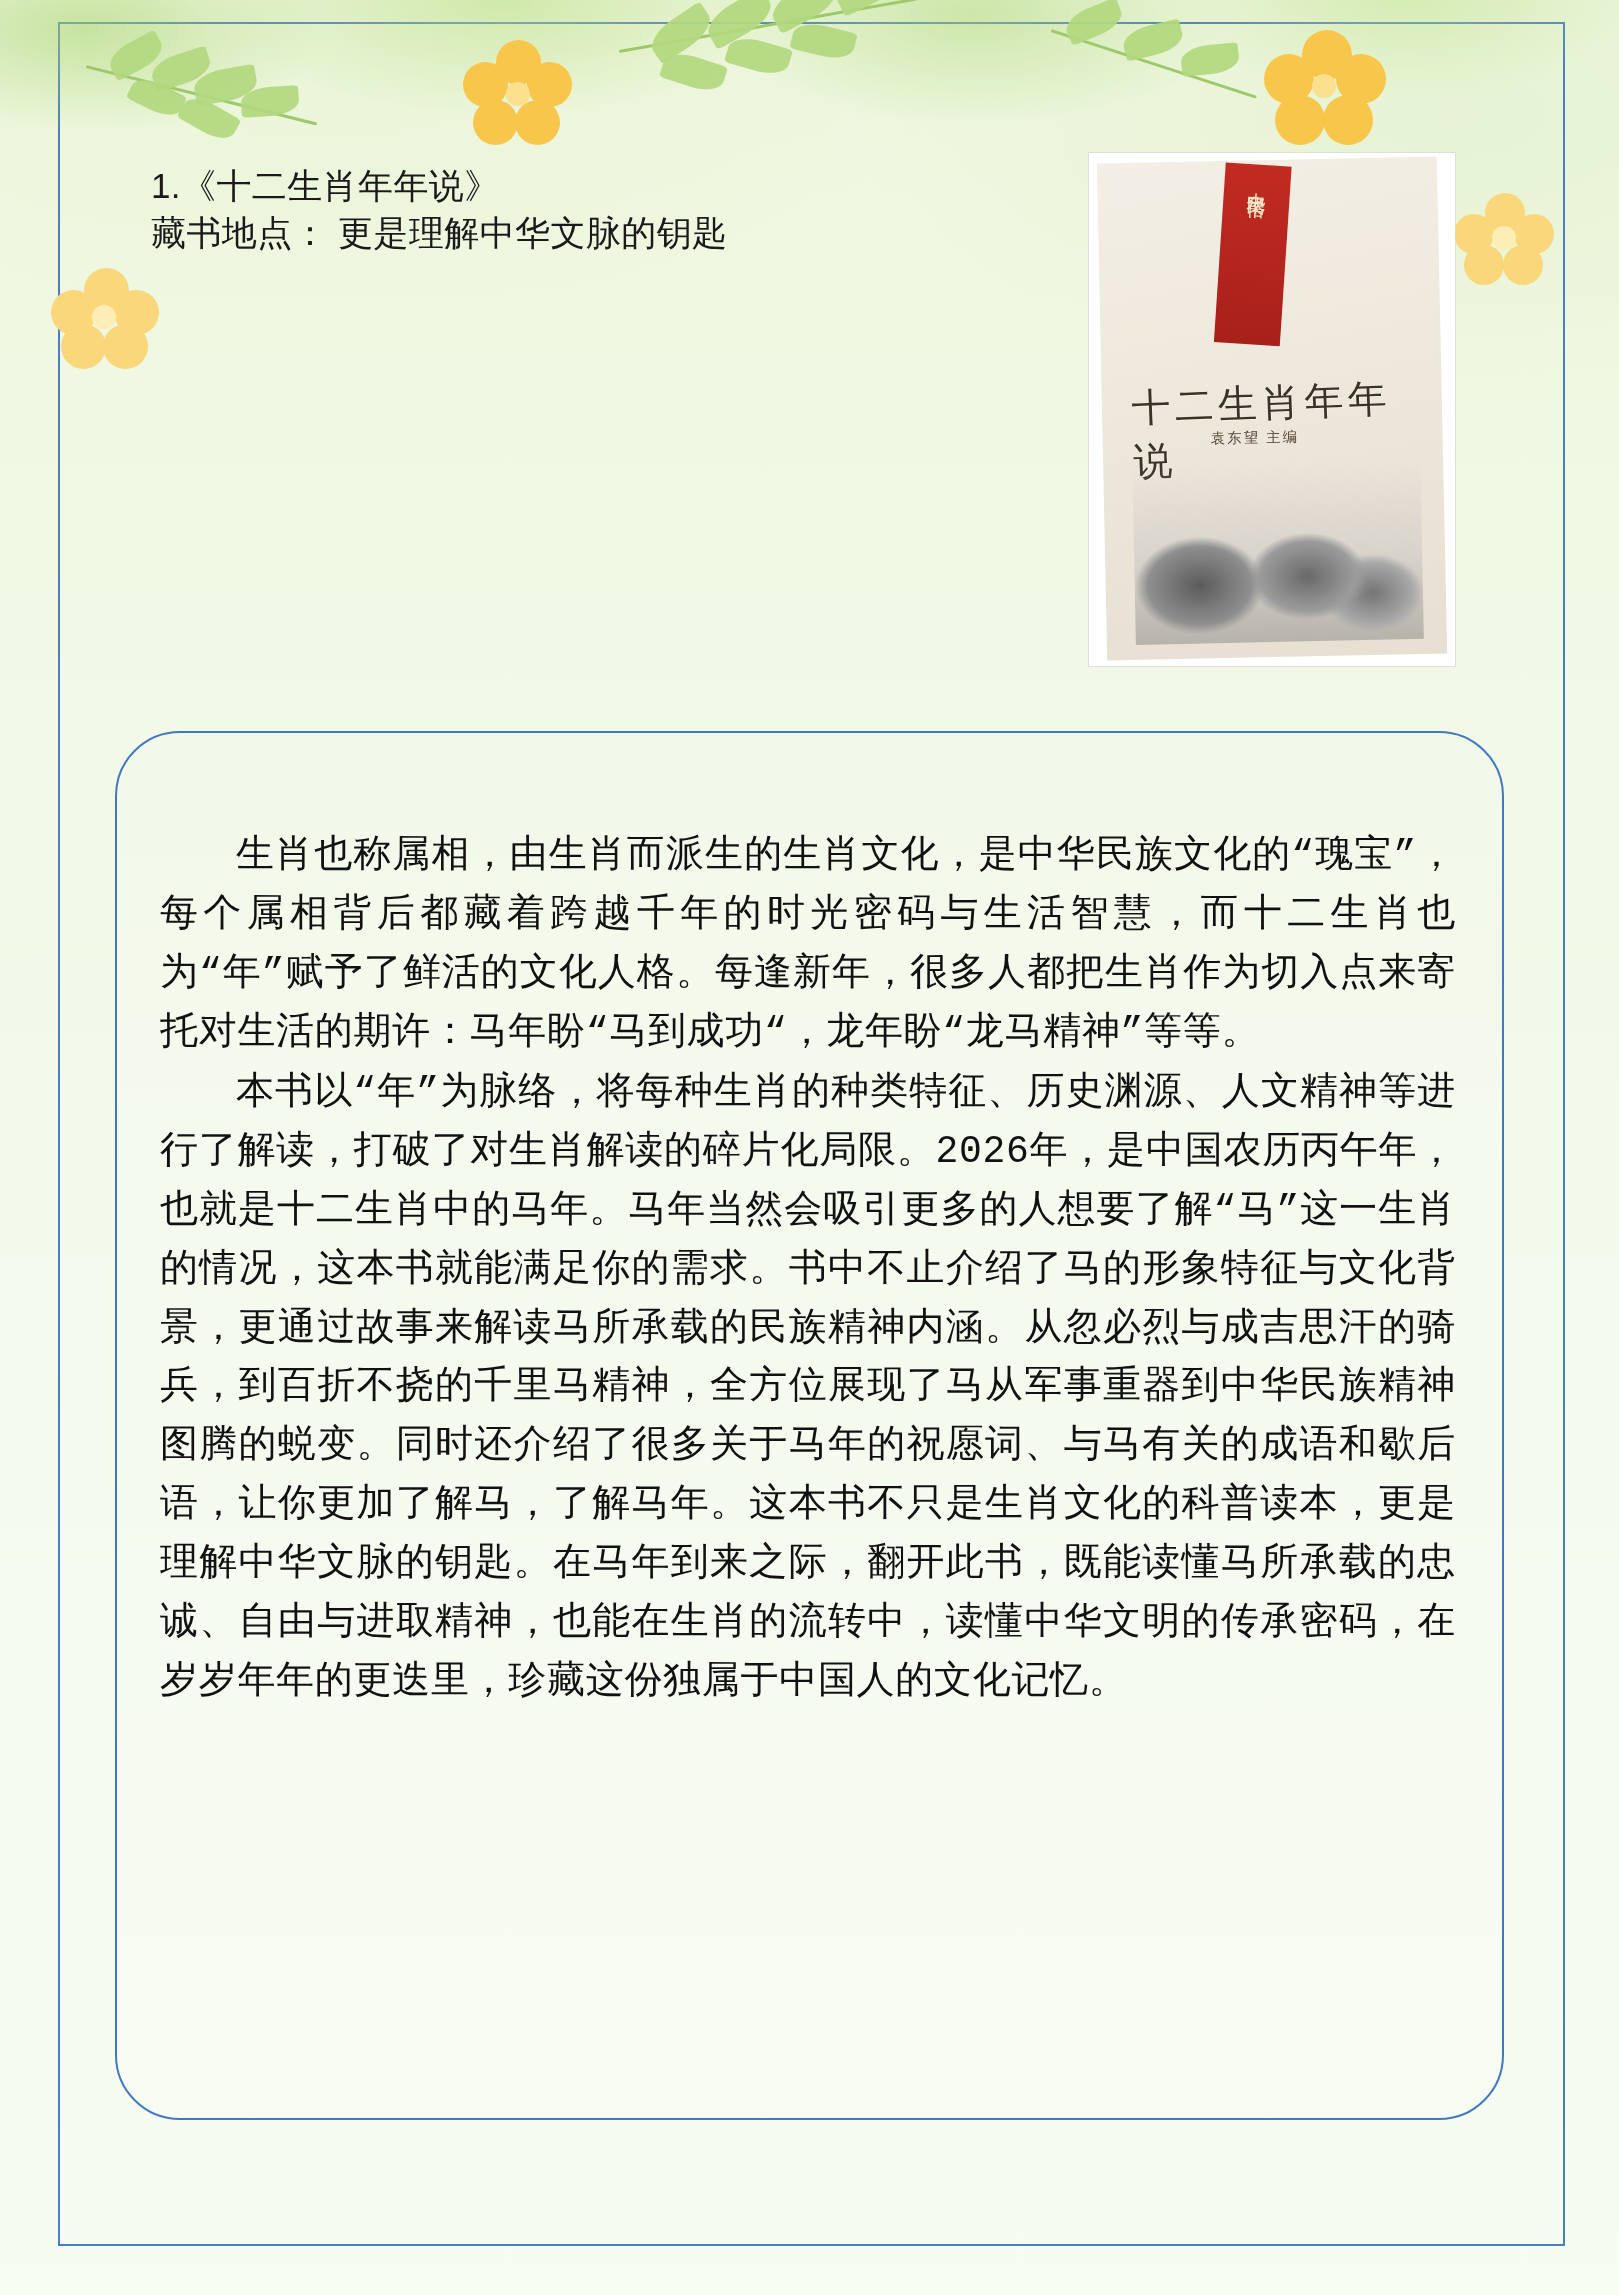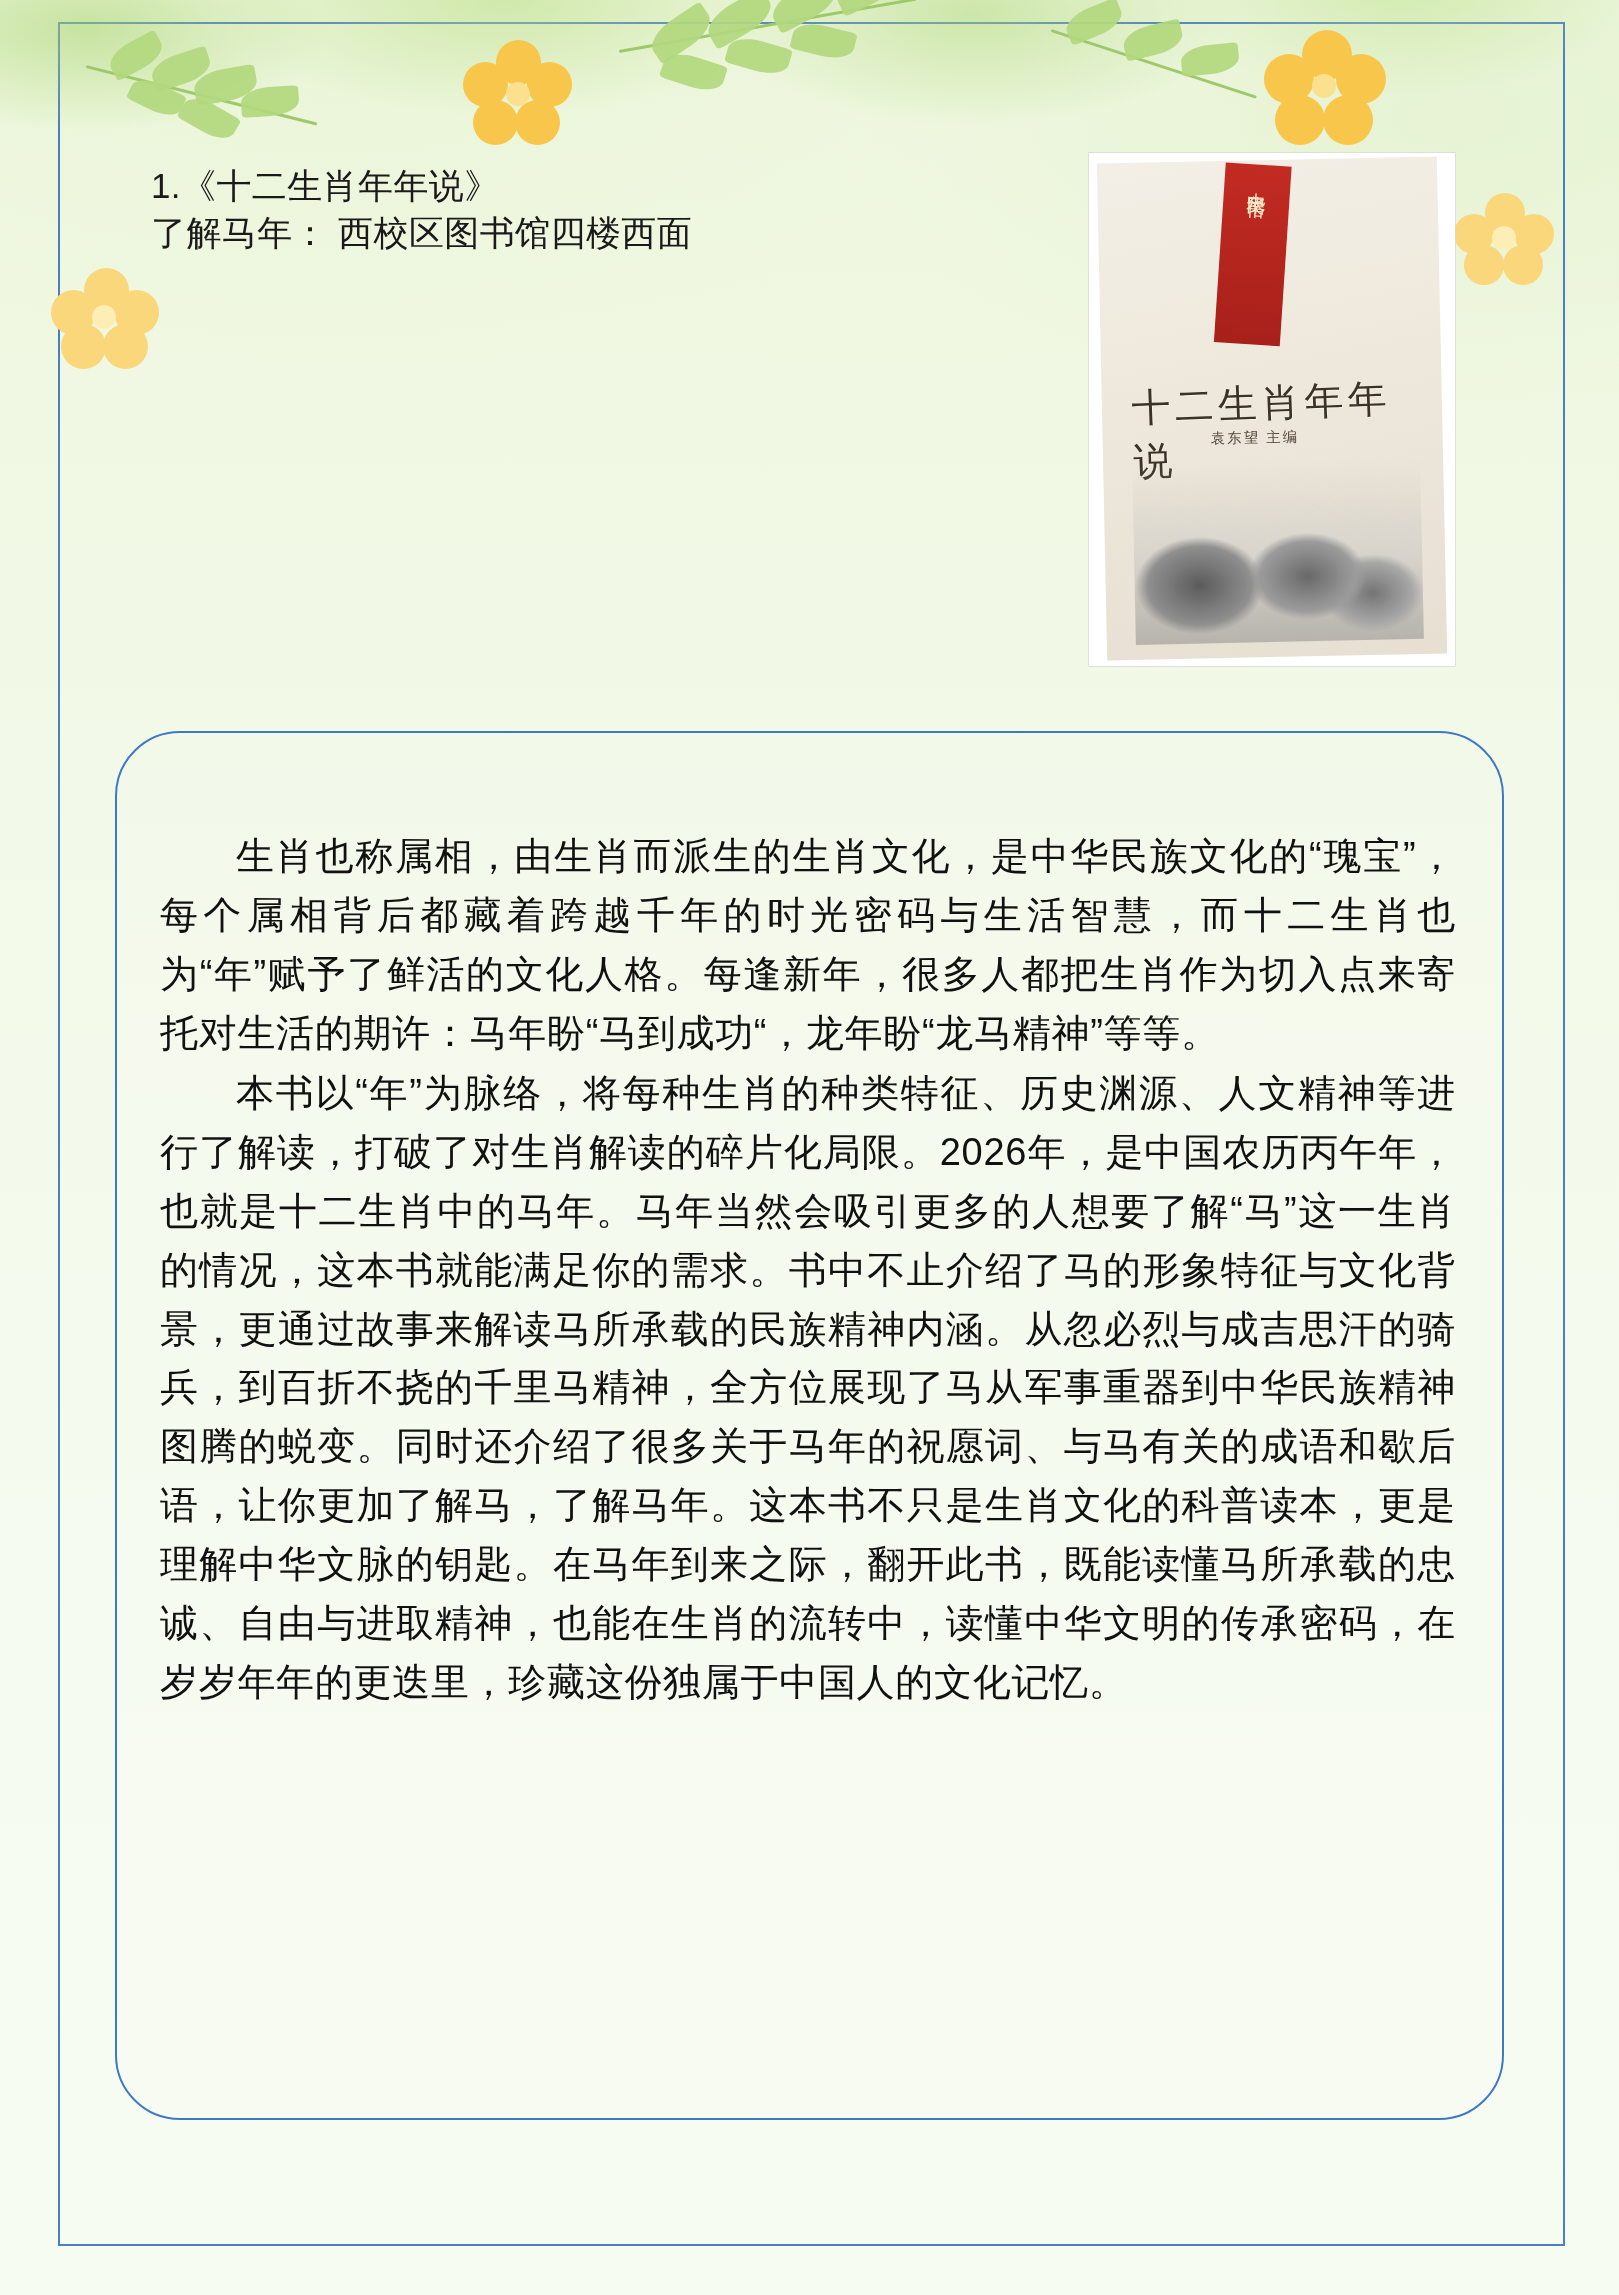--- a/index.html
+++ b/index.html
@@ -196,21 +196,21 @@
     border: 2.9px solid #3f79c4;
     border-radius: 65px;
     box-sizing: border-box;
     background: rgba(255,255,255,0.10);
   }
   .panel-body {
     position: absolute;
     left: 43px;
     top: 94px;
     width: 1296px;
-    font-family: Liberation Sans, sans-serif;
+    font-family: Liberation Mono, monospace;
     font-size: 38px;
     line-height: 1.55;
     color: #111111;
     letter-spacing: 0.7px;
     text-align: justify;
   }
   .panel-body p {
     margin: 0 0 1.4px 0;
     text-indent: 2em;
     white-space: pre-wrap;
@@ -286,21 +286,21 @@
       <div class="petal" style="left:10px; top:-27px; width:45px; height:45px;"></div>
       <div class="petal" style="left:-1.4px; top:7.2px; width:45px; height:45px;"></div>
       <div class="petal" style="left:-43px; top:7.2px; width:45px; height:45px;"></div>
       <div class="petal" style="left:-53px; top:-27px; width:45px; height:45px;"></div>
       <div class="core"></div>
     </div>
   </div>
 
   <div class="entry-header">
     <div>1.《十二生肖年年说》</div>
-    <div>了解马年： 西校区图书馆四楼西面</div>
+    <div>藏书地点： 更是理解中华文脉的钥匙</div>
   </div>
 
   <div class="cover-photo">
     <div class="cover-inner">
       <div class="cover-redband">
         <div class="vtext">中华民俗</div>
       </div>
       <div class="cover-title">十二生肖年年说</div>
       <div class="cover-author">袁东望 主编</div>
       <div class="cover-photo-art"></div>

